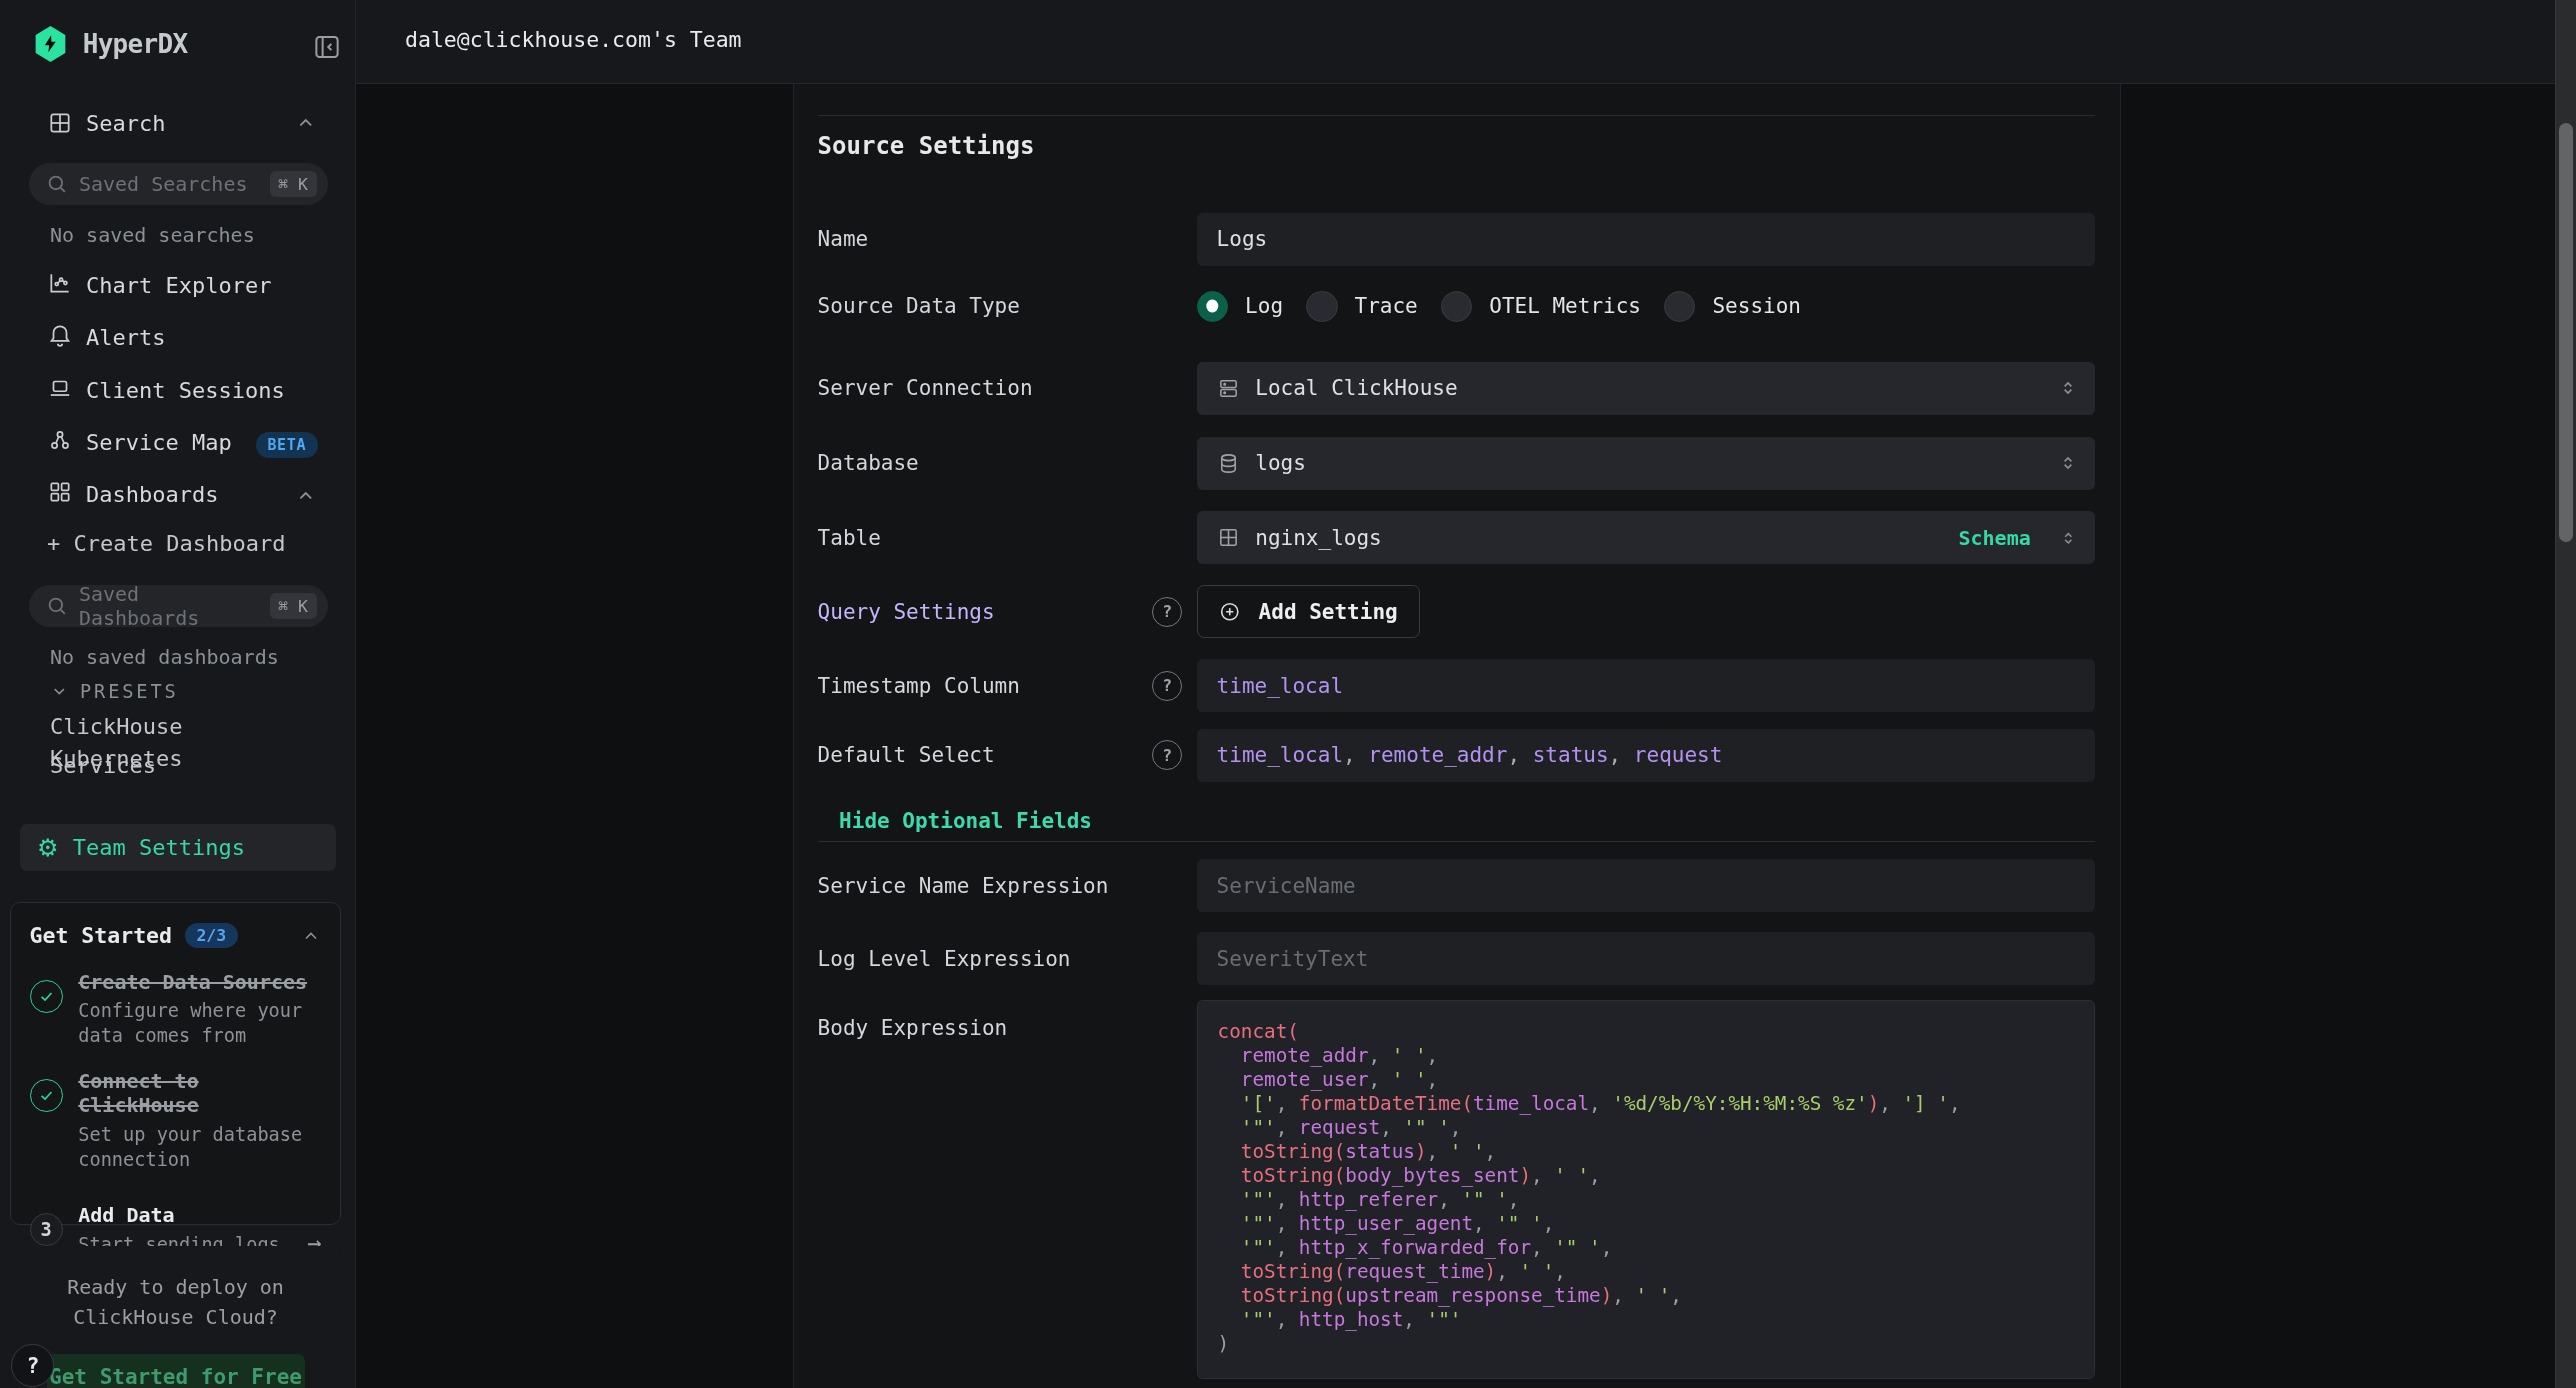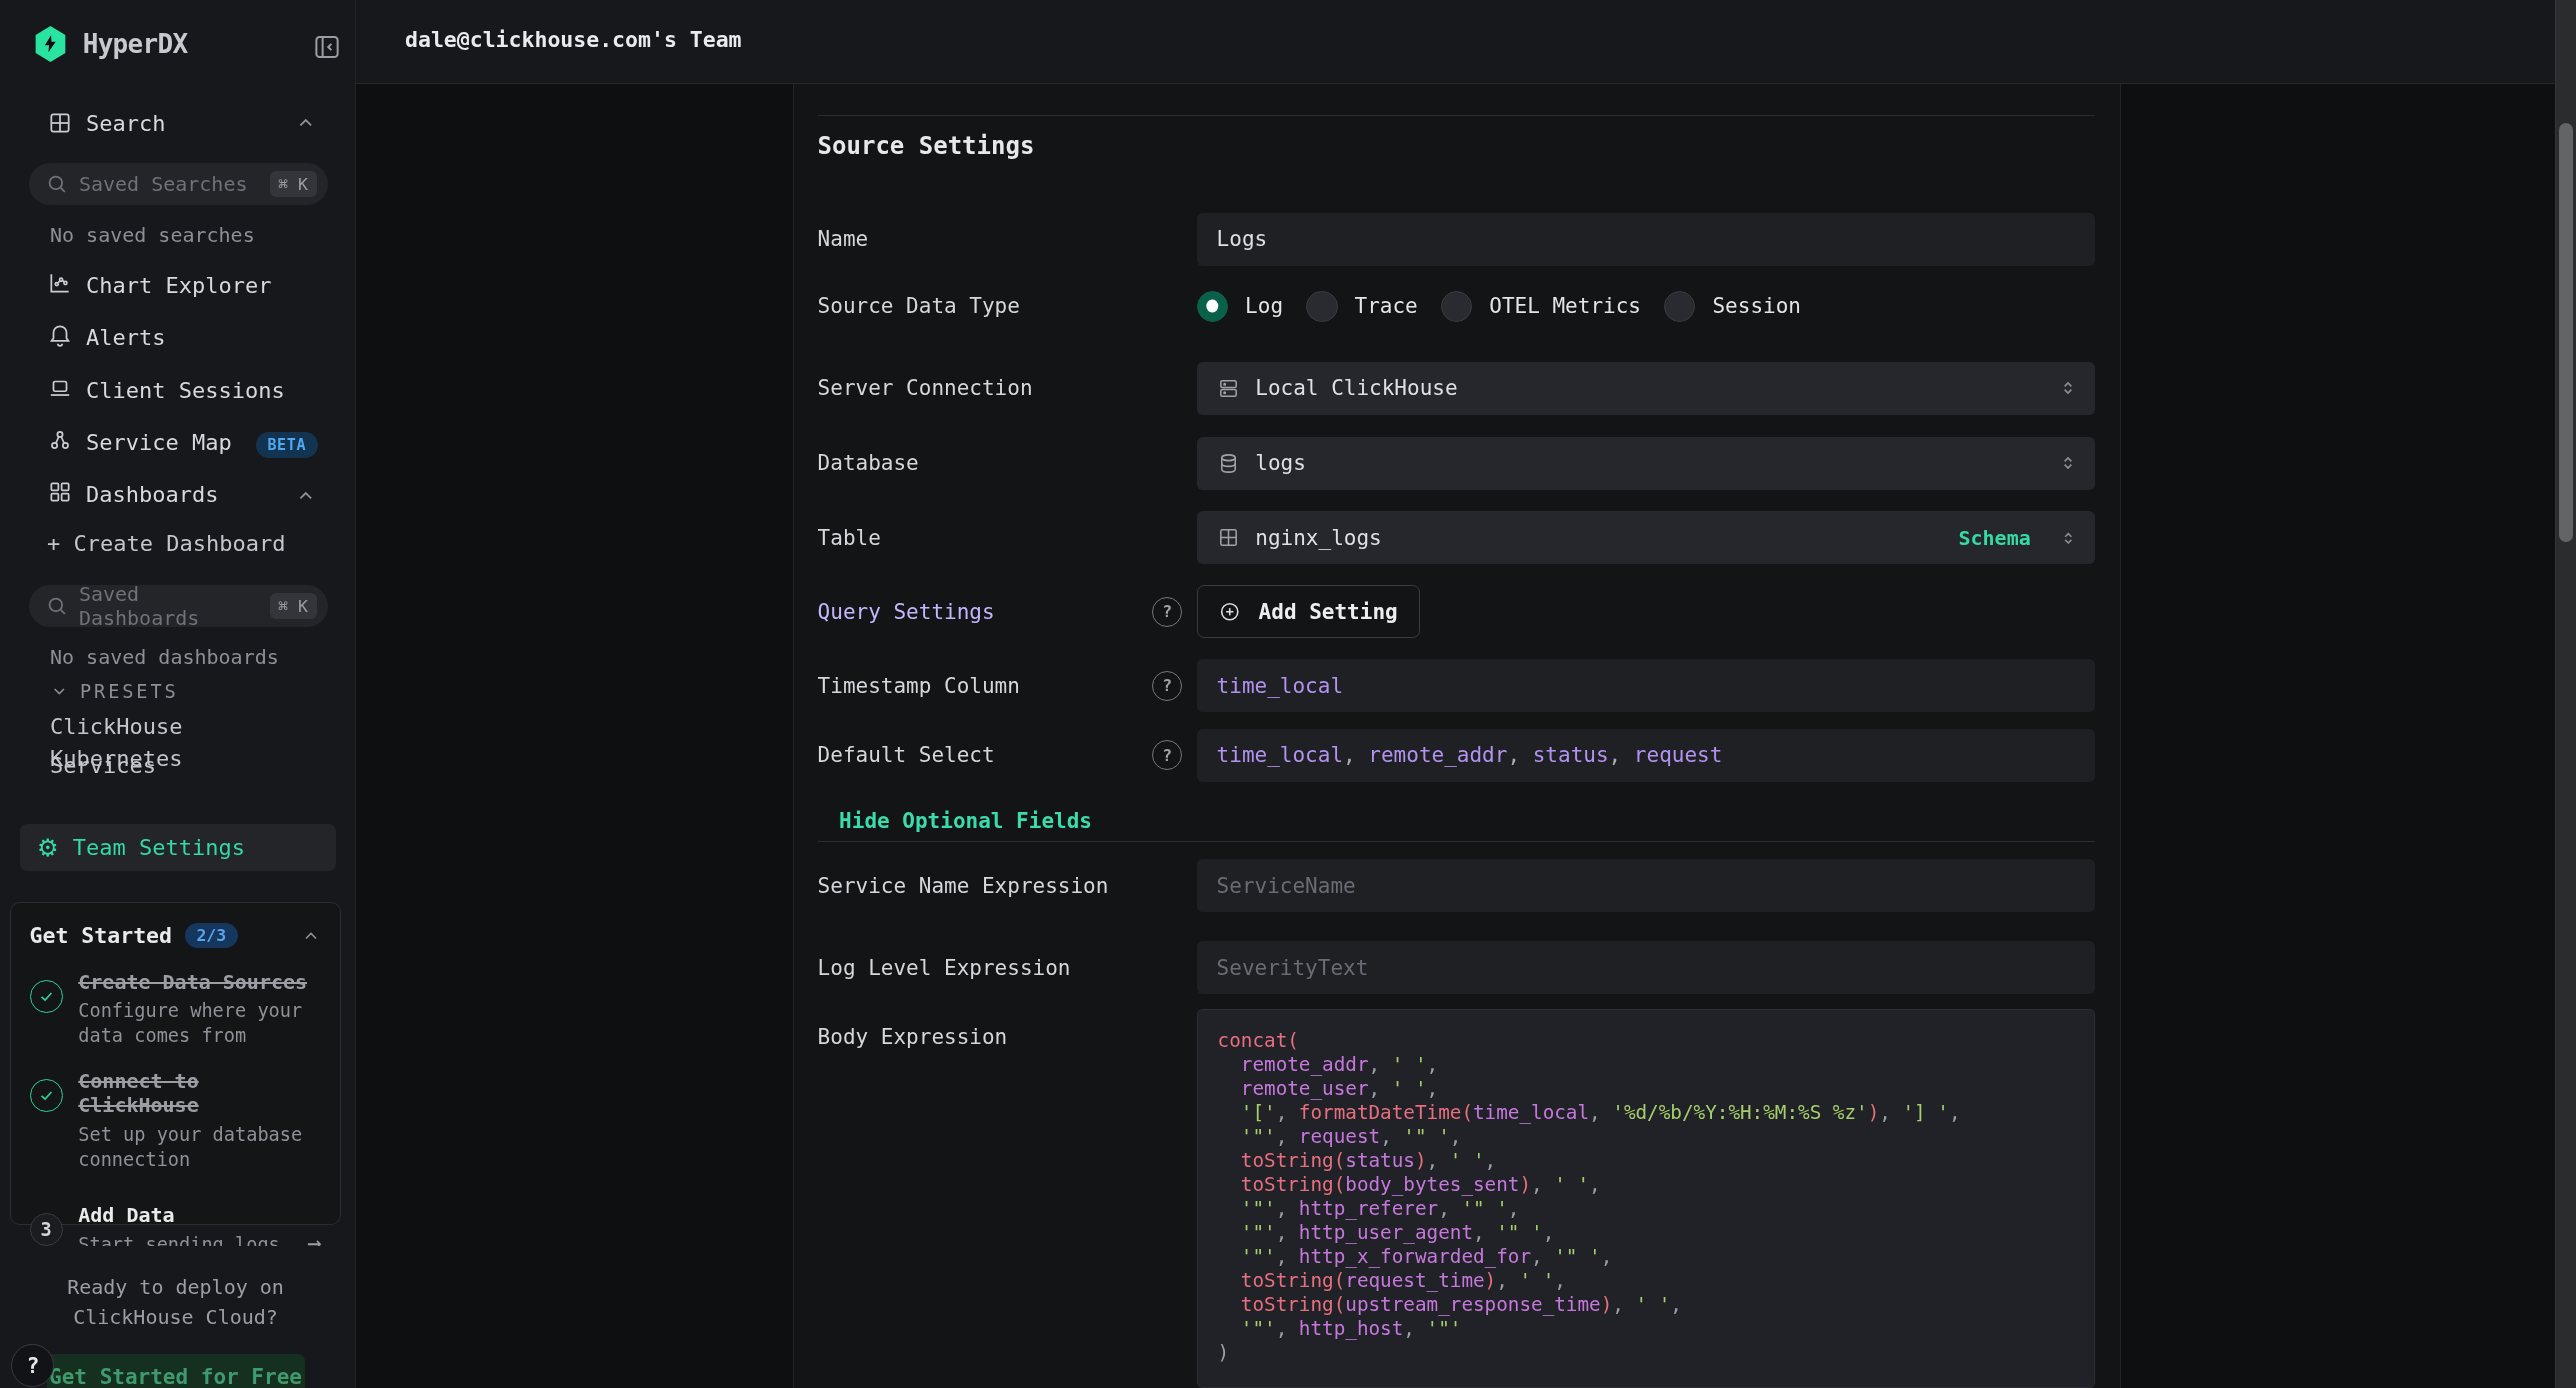--- a/index.html
+++ b/index.html
@@ -5,21 +5,21 @@
   * { margin:0; padding:0; box-sizing:border-box; }
   html,body { width:2576px; height:1388px; overflow:hidden; background:#0e0f10;
               font-family:"DejaVu Sans Mono", monospace; }
   svg { display:block; }
 
   
   .sidebar { position:absolute; left:0; top:0; width:356px; height:1388px;
              background:#17181b; border-right:0.7px solid #232428; z-index:5; }
   .topbar  { position:absolute; left:356px; top:0; right:0; height:84px;
              background:#17181b; border-bottom:0.7px solid #27282c; z-index:2; }
-  .topbar-title { position:absolute; left:49px; top:27px; font-size:21.5px; font-weight:bold; color:#e9ebee; }
+  .topbar-title { position:absolute; left:49px; top:27px; font-size:21.5px; font-weight:normal; color:#e9ebee; }
   .content { position:absolute; left:356px; top:84px; right:0; bottom:0; background:#0e0f10; }
   .panel   { position:absolute; left:437px; top:0; width:1328px; height:1304px;
              background:#131416; border-left:0.7px solid #232429; border-right:0.7px solid #232429;
              padding:0 25px 0 23.6px; overflow:hidden; }
   .scrolltrack { position:absolute; right:0; top:0; width:21px; height:1388px; background:#2b2c2e;
                  border-left:0.7px solid #353638; z-index:9; }
   .scrollthumb { position:absolute; left:2.9px; top:123px; width:14.3px; height:419px; background:#636466; border-radius:7.2px; }
 
   
   .brand-row { position:absolute; left:34px; top:26px; display:flex; align-items:center; gap:15.7px; }
@@ -503,21 +503,21 @@
               </span>
           </div>
         </div>
       </div>
 
       
       <span class="hide-optional" data-bind="form.hide_optional_label">Hide Optional Fields</span>
       <hr class="divider" style="margin-top:7.9px; margin-bottom:17px;">
 
       
-      <div class="frow" style="margin-bottom:29px;justify-content:center;">
+      <div class="frow" style="margin-bottom:20px;justify-content:center;">
         <div class="flabel-wrap">
             <span class="flabel" data-bind="form.service_name.label">Service Name Expression</span>
           </div>
         <div class="fcontrol">
           <div class="field">
             <span class="ph" data-bind="form.service_name.placeholder">ServiceName</span>
           </div>
         </div>
       </div>
 

